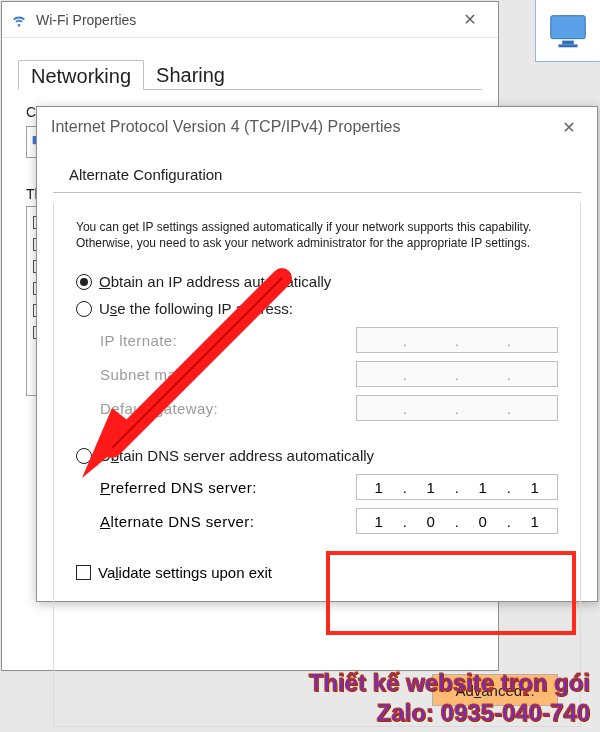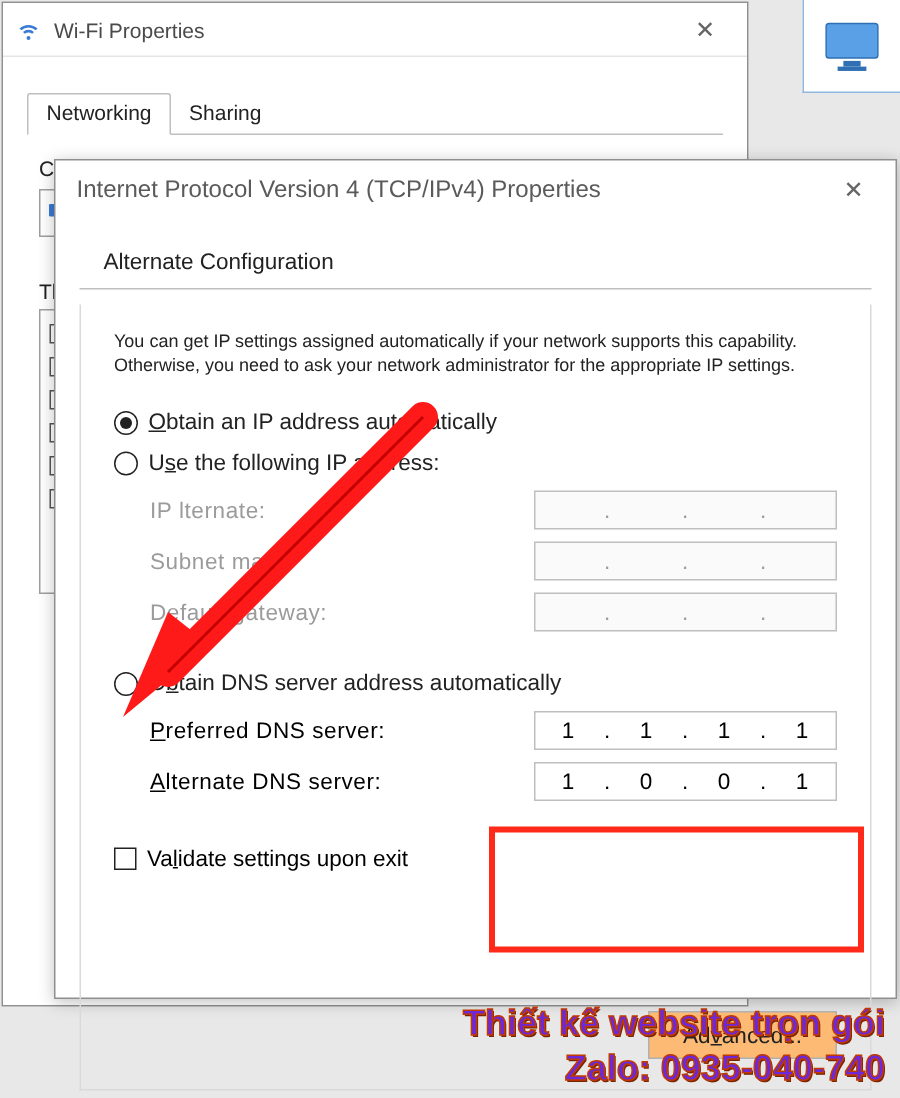--- a/index.html
+++ b/index.html
@@ -13,21 +13,21 @@
   .titlebar-back {
     height: 36px; border-bottom: 1px solid #e5e5e5;
     display: flex; align-items: center; padding: 0 6px 0 8px;
     color: #4a4a4a; font-size: 14px; text-align: right;
   }
   .titlebar-back .ticn { width: 18px; height: 18px; margin-right: 8px; display:flex; align-items:center; justify-content:center; }
   .titlebar-back .spacer { flex: 1; }
   .close-x { width: 44px; height: 32px; display:flex; align-items:center; justify-content:center; color:#666; font-size:16px; }
   .back-tabs {
     margin: 22px 16px 0 16px; height: 30px; border-bottom: 1px solid #bfbfbf;
-    display: flex; font-size: 14px; align-items: flex-end;
+    display: flex; font-size: 20px;
   }
   .back-tab {
     padding: 4px 12px 6px 12px; position: relative; color:#222;
   }
   .back-tab.active {
     background: #fff; border: 1px solid #bfbfbf; border-bottom: 1px solid #fff;
     border-radius: 2px 2px 0 0; margin-bottom: -1px;
   }
   .back-body {
     margin: 8px 24px; color:#222; font-size:14px;
@@ -42,21 +42,21 @@
 
   
   .monitor-area {
     position:absolute; right:0; top:0; width:65px; height:62px;
     background:#fff; border-left:1px solid #8fb6dd; border-bottom:1px solid #8fb6dd;
     display:flex; align-items:center; justify-content:center;
   }
 
   
   .win-front {
-    position: absolute; left: 36px; top: 106px; width: 562px; height: 560px;
+    position: absolute; left: 36px; top: 106px; width: 562px; height: 496px;
     background: #ffffff; border: 1px solid #8f8f8f; box-shadow: 0 2px 10px rgba(0,0,0,0.25);
   }
   .titlebar-front {
     height: 40px; display:flex; align-items:center; padding: 0 6px 0 14px;
     color:#5a5a5a; font-size:16px;
   }
   .titlebar-front .spacer { flex:1; }
   .front-tabs {
     margin: 14px 16px 0 16px; height: 32px; border-bottom: 1px solid #bfbfbf;
     display:flex; font-size:15px;

